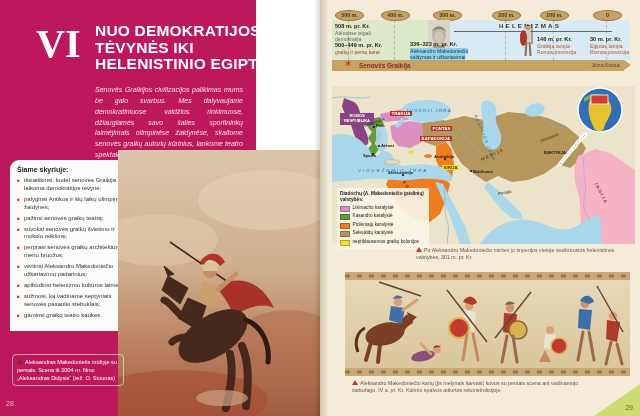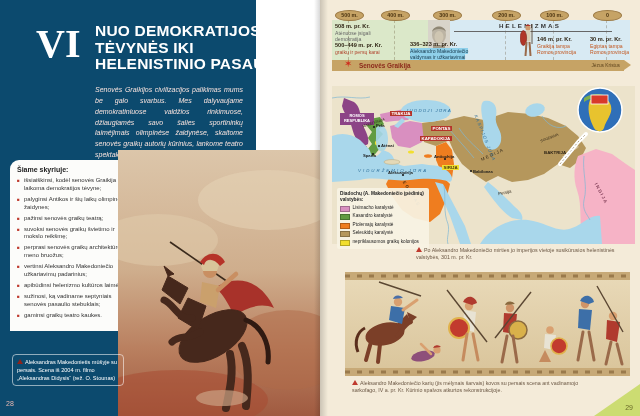--- a/index.html
+++ b/index.html
@@ -1,20 +1,20 @@
 <!DOCTYPE html>
 <html><head>
 <meta charset="utf-8">
 <style>
   html,body{margin:0;padding:0;background:#888;}
   #stage{position:relative;width:640px;height:416px;overflow:hidden;background:#fff;
          font-family:"Liberation Sans",sans-serif;}
   .abs{position:absolute;}
   
-  .page-left{left:0;top:0;width:256px;height:416px;background:#0c4a6e;}
+  .page-left{left:0;top:0;width:256px;height:416px;background:#be185d;}
   .chapter-num{left:36px;top:20px;font-family:"Liberation Serif",serif;font-weight:700;
                font-size:40px;color:#fff;}
   .chapter-title{left:95px;top:23px;width:214px;font-weight:700;font-size:15.5px;
                  line-height:1.08;color:#fff;letter-spacing:.2px;}
   .chapter-intro{left:95px;top:85px;width:218px;font-size:7px;font-style:italic;
                  color:#f7e2dd;line-height:1.55;text-align:justify;}
   .intro-cut{float:right;width:70px;height:40px;margin-top:44px;}
   .chap-box{left:10px;top:160px;width:118px;background:#fcfcfa;border-radius:9px 0 0 0;
             padding:6px 5px 8px 7px;z-index:1;}
   .chap-box h3{margin:0 0 4px 0;font-size:7px;color:#222;}
@@ -79,21 +79,21 @@
           border-left:46px solid transparent;}
   .pn-right{right:7px;bottom:5px;font-size:7px;color:#6b6b2a;z-index:7;}
 </style>
 </head>
 <body>
 
 <div id="stage">
 
   <div class="abs page-left">
     <div class="abs chapter-num">VI</div>
-    <div class="abs chapter-title">NUO DEMOKRATIJOS TĖVYNĖS IKI HELENISTINIO PASAULIO</div>
+    <div class="abs chapter-title">NUO DEMOKRATIJOS TĖVYNĖS IKI HELENISTINIO EGIPTAS</div>
     <div class="abs chapter-intro">
       <span class="intro-cut"></span><span>Senovės Graikijos civilizacijos palikimas mums be galo svarbus. Mes dalyvaujame demokratiniuose valdžios rinkimuose, džiaugiamės savo šalies sportininkų laimėjimais olimpinėse žaidynėse, skaitome senovės graikų autorių kūrinius, lankome teatro spektaklius, muziejus ir bibliotekas. Daug mūsų vartojamų žodžių kilo iš senovės Graikijos. Žodis „idėja“ taip pat graikiškas. Iš senovės graikų paveldėtomis idėjomis grindžiami daugelio šiuolaikinių mokslų, medicinos, meno ir architektūros pagrindai.</span>
     </div>
 
     <div class="abs chap-box">
       <h3>Šiame skyriuje:</h3>
       <ul>
         <li>išsiaiškinsi, kodėl senovės Graikija laikoma demokratijos tėvyne;</li>
         <li>palyginsi Antikos ir šių laikų olimpines žaidynes;</li>
         <li>pažinsi senovės graikų teatrą;</li>

